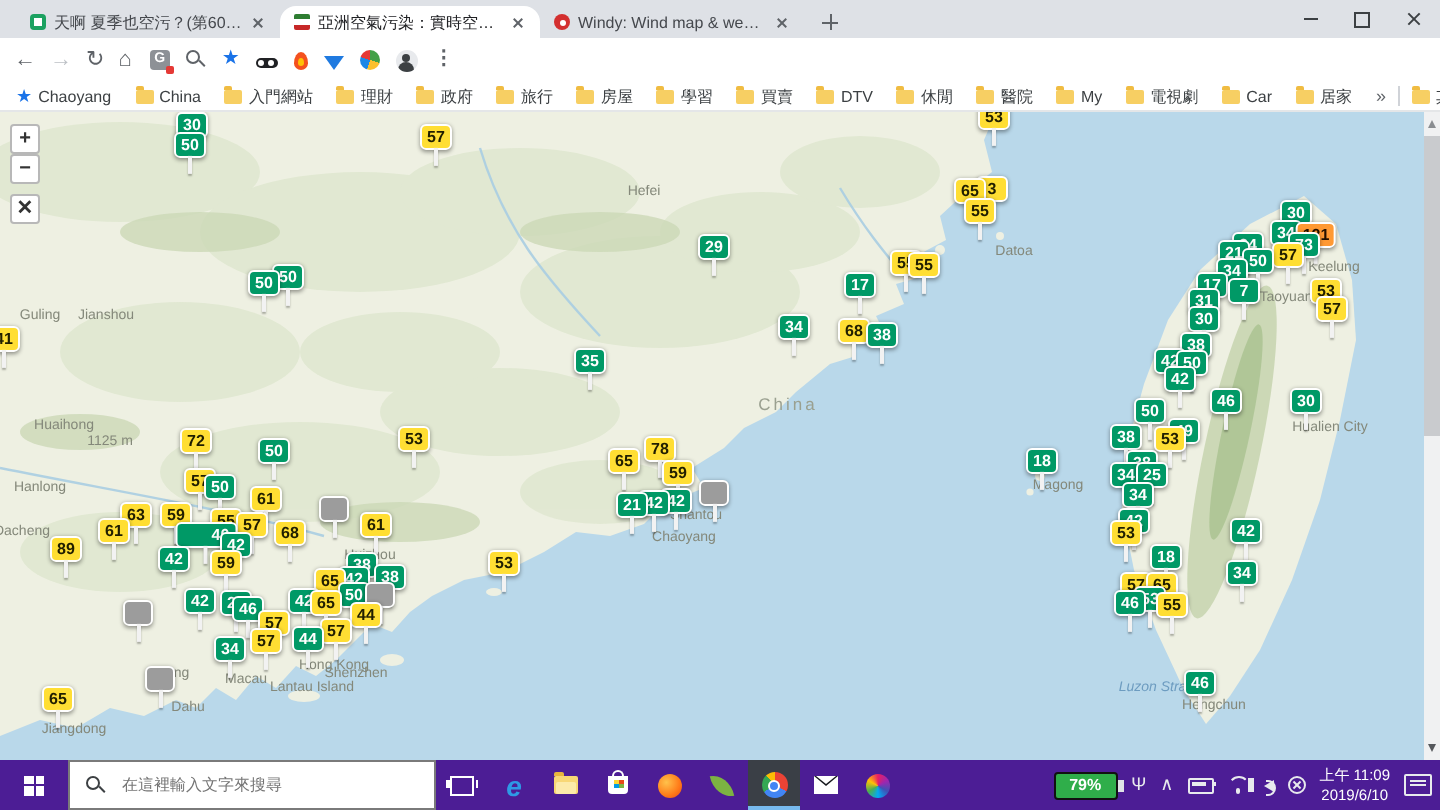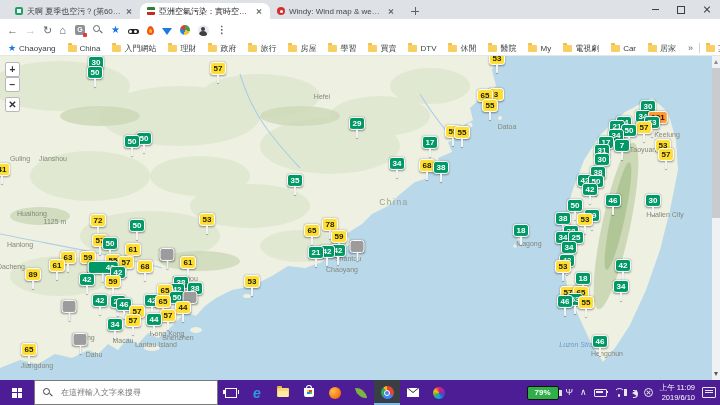--- a/index.html
+++ b/index.html
@@ -151,21 +151,21 @@
     border:1.2px solid #e8eaed;box-sizing:border-box;clip-path:polygon(50% 50%,0 0,100% 0)}
   .wifi::after{content:"";position:absolute;left:4.2px;top:6px;width:2.5px;height:2.5px;border-radius:50%;background:#e8eaed}
   .spk{width:0;height:0;border-top:3.5px solid transparent;border-bottom:3.5px solid transparent;
        border-right:5px solid #e8eaed;position:relative}
   .spk::before{content:"";position:absolute;left:-8px;top:-3.5px;width:3px;height:7px;background:#e8eaed}
   .spk::after{content:"";position:absolute;left:1.5px;top:-3px;width:4px;height:6px;
       border:1px solid #e8eaed;border-left:0;border-radius:0 4px 4px 0}
   .xcirc{width:9px;height:9px;border:1px solid #e8eaed;border-radius:50%;position:relative;box-sizing:border-box}
   .xcirc::before,.xcirc::after{content:"";position:absolute;left:1px;top:3px;width:5px;height:1px;background:#e8eaed}
   .xcirc::before{transform:rotate(45deg)}.xcirc::after{transform:rotate(-45deg)}
-  .clock{font-size:7.5px;line-height:1.3;text-align:right;white-space:nowrap}
+  .clock{font-size:7.5px;line-height:1.3;text-align:center;white-space:nowrap}
   .kbic{width:12px;height:9px;border:1px solid #e8eaed;border-radius:1px;position:relative}
   .kbic::before{content:"";position:absolute;left:1.5px;top:1.5px;width:8px;height:1px;
     box-shadow:0 2px 0 #e8eaed;background:#e8eaed}
 </style>
 </head>
 <body>
 
 <div class="tabbar">
   <div class="tab" style="width:132px">
     <span class="fav fav1"></span>

